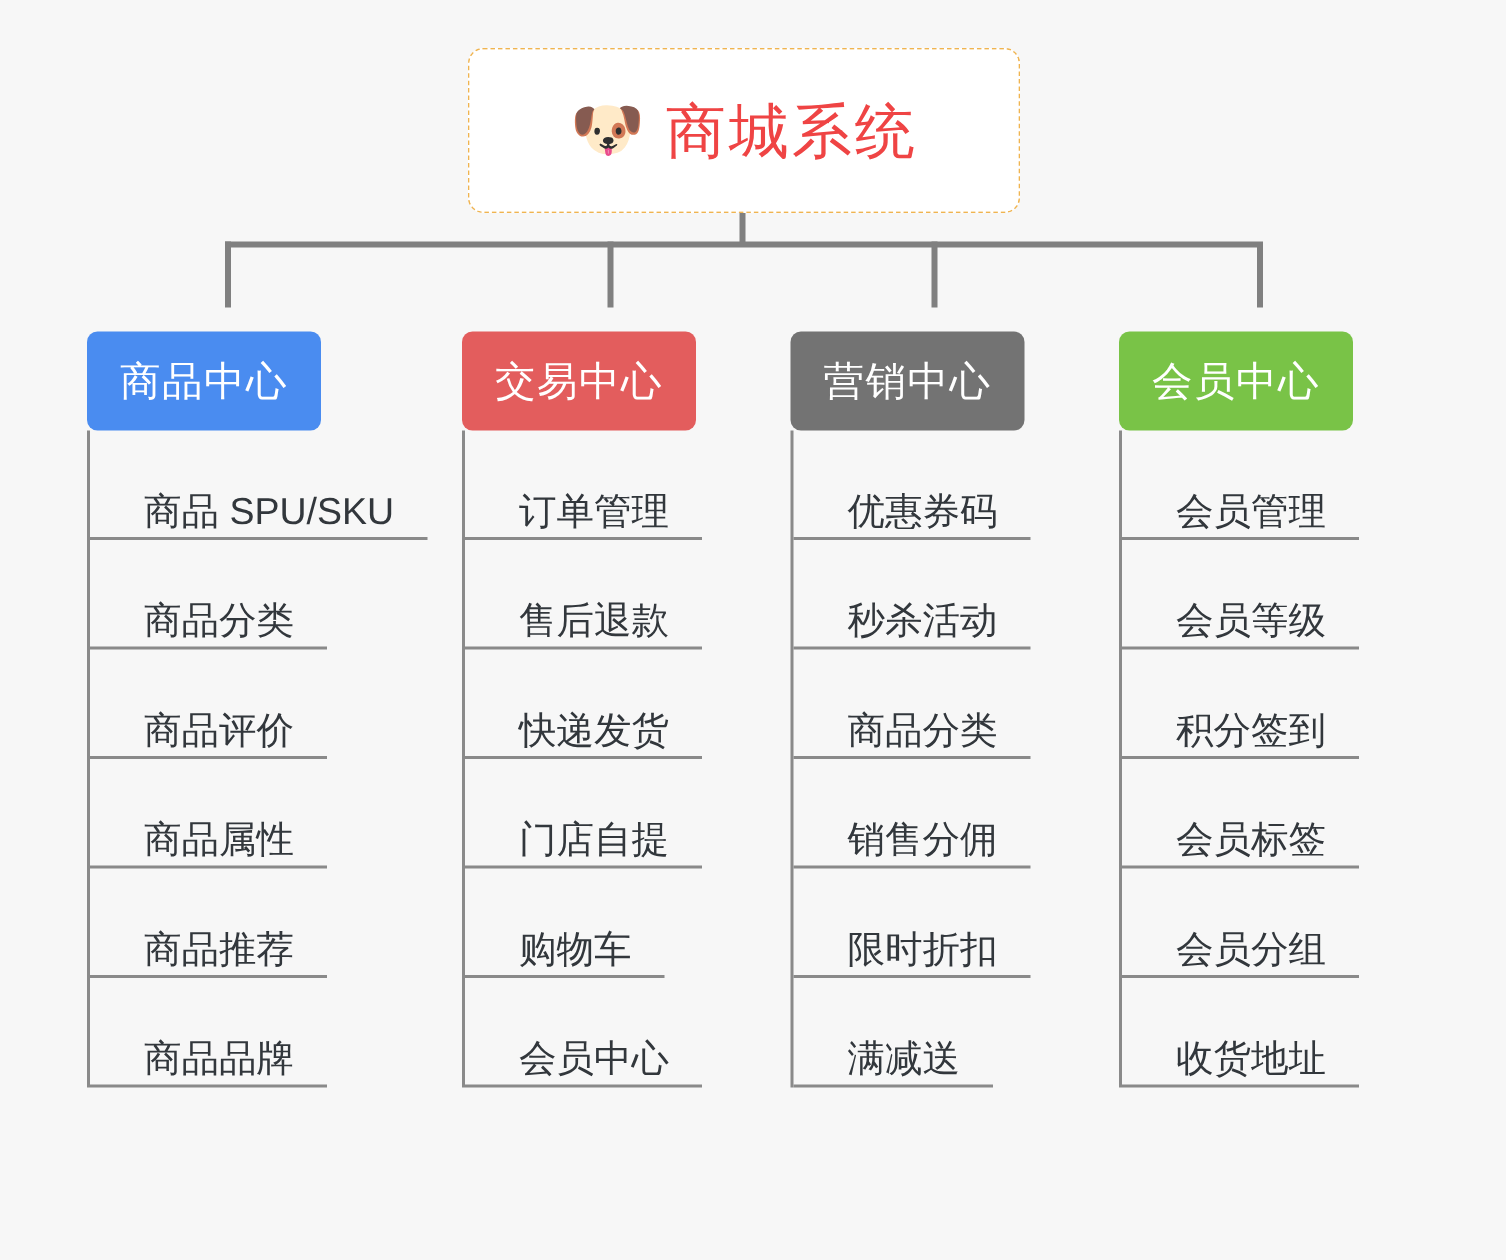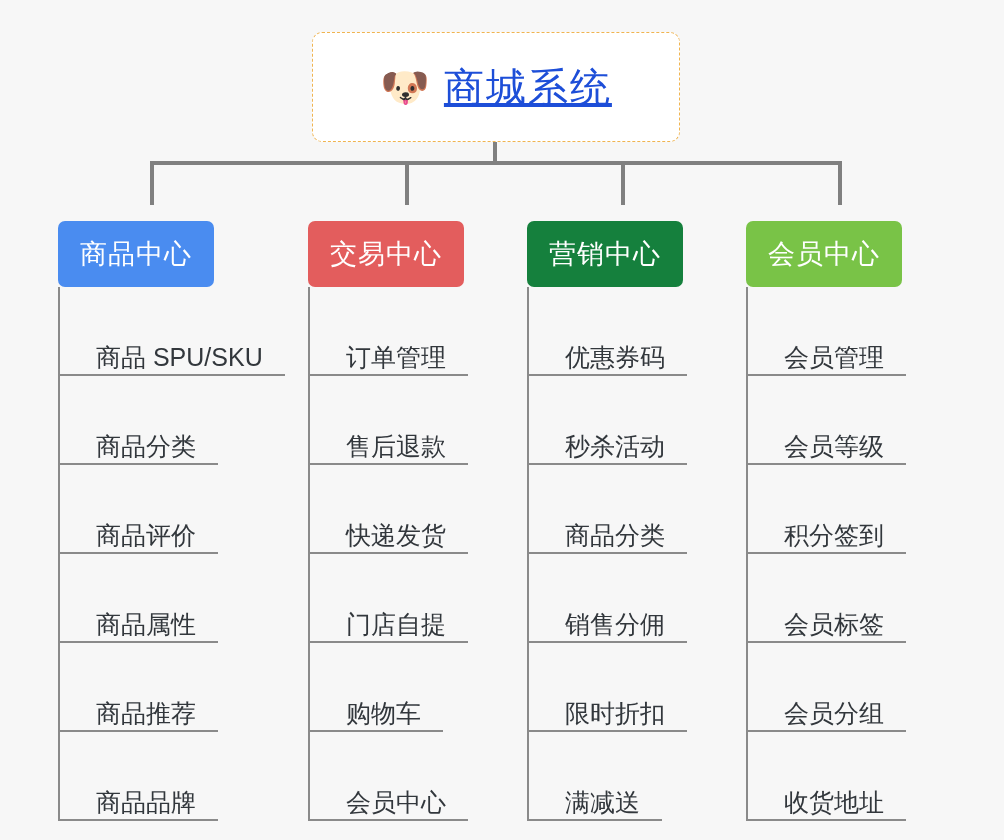--- a/index.html
+++ b/index.html
@@ -37,24 +37,23 @@
     justify-content: center;
     gap: 14px;
   }
   .root-emoji {
     font-size: 40px;
     line-height: 1;
     display: block;
   }
   .root-title {
     font-size: 40px;
-    color: #1d4ed8;
+    color: #ef4444;
     letter-spacing: 2px;
     white-space: nowrap;
-    text-decoration: underline;
   }
 
   
   .conn {
     position: absolute;
     background: #808080;
   }
   .stem-v {           
     left: 493px;
     top: 142px;
@@ -97,21 +96,21 @@
   
   .leaf-list {
     position: relative;
     margin-top: 0;
     padding-left: 0;
     border-left: 2.5px solid #8a8a8a;
     width: max-content;
   }
   .leaf-item {
     position: relative;
-    height: 89px;
+    height: 73px;
     display: flex;
     align-items: flex-end;
     box-sizing: border-box;
     border-bottom: 2px solid #8a8a8a;
     padding-left: 36px;
     padding-right: 22px;
     padding-bottom: 3px;
     width: max-content;
     min-width: 130px;
   }
@@ -182,21 +181,21 @@
           <div class="leaf-item">
             <span class="leaf-label">门店自提</span>
           </div>
           <div class="leaf-item">
             <span class="leaf-label">购物车</span>
           </div>
           <div class="leaf-item">
             <span class="leaf-label">会员中心</span>
           </div>
         </div></div>
-      <div class="branch" style="left: 527px;"><div class="branch-header" style="background: #15803d;">
+      <div class="branch" style="left: 527px;"><div class="branch-header" style="background: #737373;">
           <span class="branch-header-label">营销中心</span>
         </div><div class="leaf-list">
           <div class="leaf-item">
             <span class="leaf-label">优惠券码</span>
           </div>
           <div class="leaf-item">
             <span class="leaf-label">秒杀活动</span>
           </div>
           <div class="leaf-item">
             <span class="leaf-label">商品分类</span>

